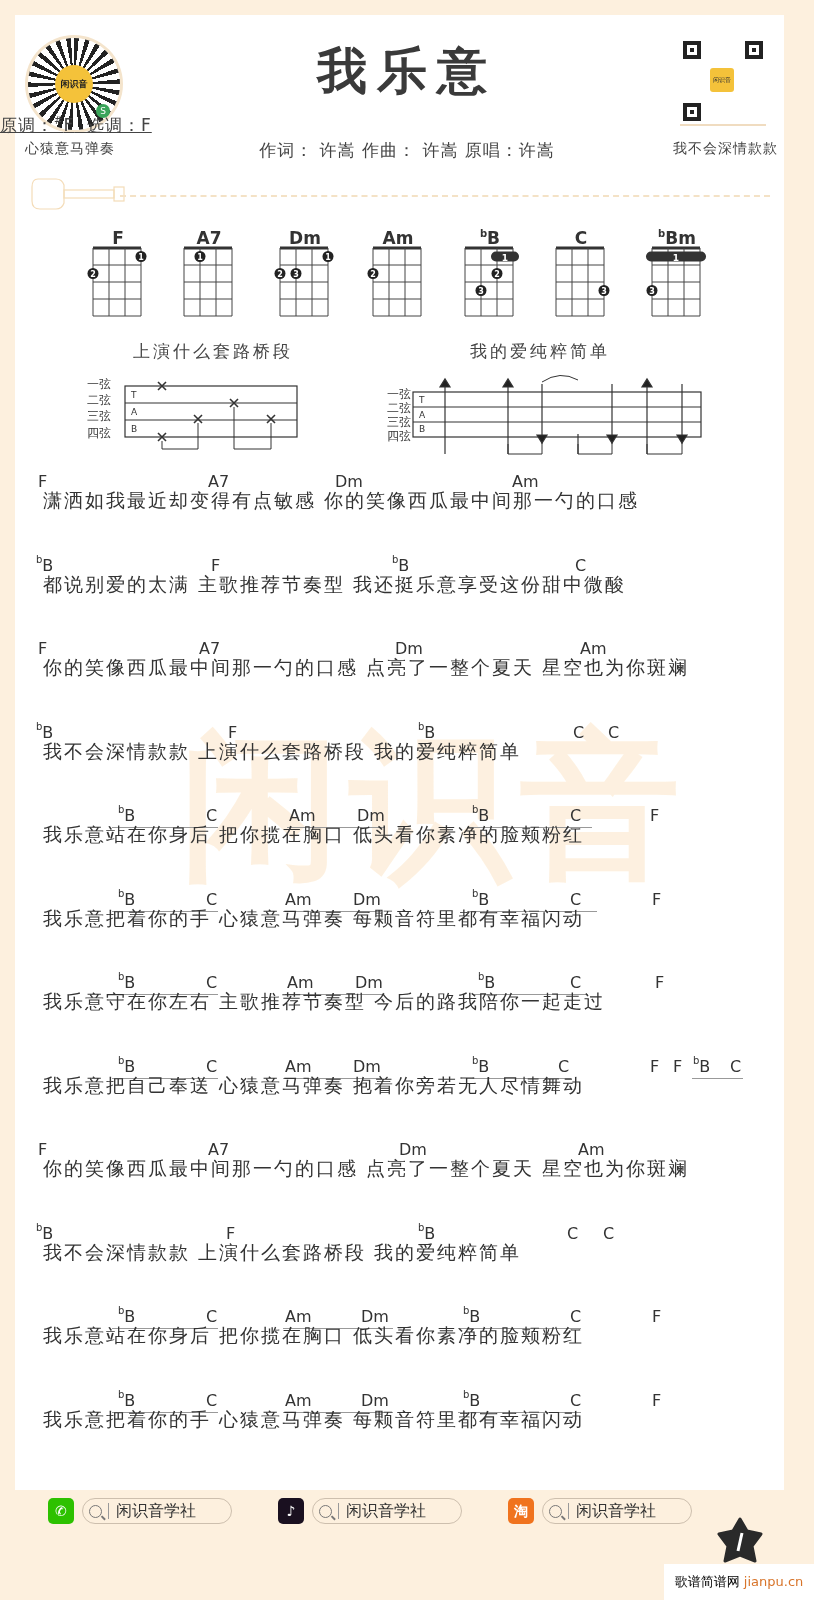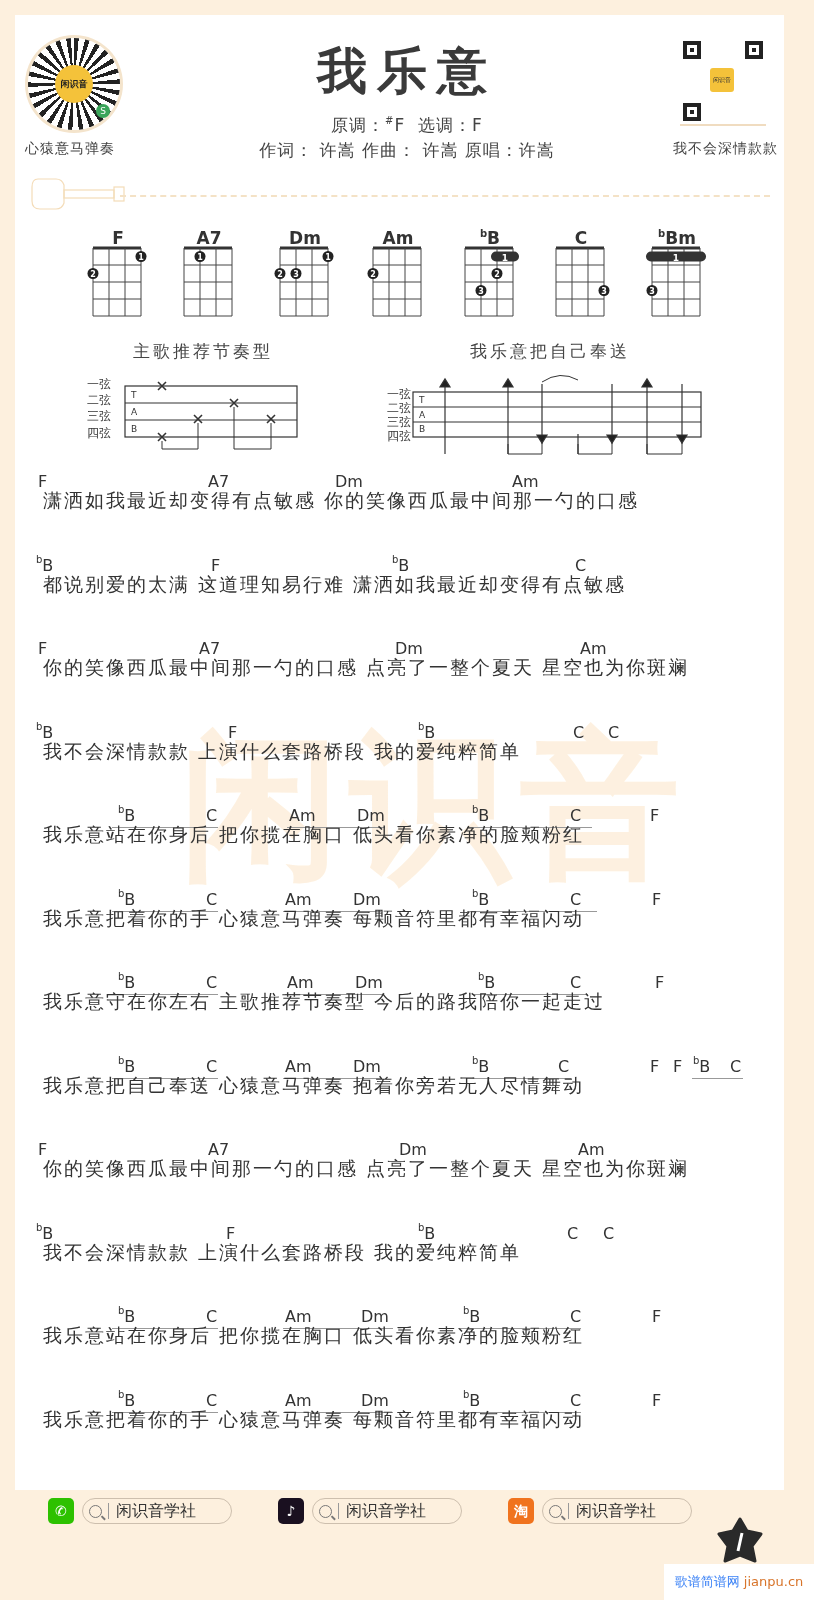--- a/index.html
+++ b/index.html
@@ -3,21 +3,21 @@
 <meta charset="utf-8">
 <style>
   html, body { margin:0; padding:0; }
   body {
     width:814px; height:1600px; background:#fdf0de; position:relative; overflow:hidden;
     font-family:"DejaVu Sans","Liberation Sans",sans-serif; color:#333;
   }
   .sheet { position:absolute; left:15px; top:15px; width:769px; height:1475px; background:#fff; }
   .abs { position:absolute; }
   .title { left:0; width:814px; top:38px; text-align:center; font-size:50px; font-weight:bold; color:#3a3a3a; letter-spacing:10px; }
-  .keyline { left:0; width:814px; top:114px; text-align:center; font-size:17px; color:#444; letter-spacing:1px; }
+  .keyline { left:0; width:814px; top:114px; font-size:17px; color:#444; letter-spacing:1px;text-decoration:underline; }
   .credits { left:0; width:814px; top:139px; text-align:center; font-size:17px; color:#444; letter-spacing:1px; }
   .qr-left { left:28px; top:38px; width:92px; height:92px; border-radius:50%;
     background: repeating-conic-gradient(#222 0 6deg, #fff 6deg 14deg); box-shadow:0 0 0 3px #f4e4cc; }
   .qr-left .center { position:absolute; left:27px; top:27px; width:38px; height:38px; border-radius:50%; background:#f4c23a;
     font-size:9px; font-weight:bold; display:flex; align-items:center; justify-content:center; color:#222; }
   .qr-left .badge { position:absolute; right:10px; bottom:12px; width:14px; height:14px; border-radius:50%; background:#3aa55a; color:#fff; font-size:9px; text-align:center; line-height:14px; }
   .qr-caption { font-size:14px; color:#444; letter-spacing:1px; }
   .qr-right { left:680px; top:38px; width:86px; height:86px; background:#fff; box-shadow:0 2px 0 #f0dcc0;
     background-image: repeating-linear-gradient(0deg,#222 0 4px,transparent 4px 7px), repeating-linear-gradient(90deg,#222 0 3px,#fff 3px 7px);
     background-blend-mode:lighten; }
@@ -216,22 +216,22 @@
           <line x1="58" y1="20" x2="58" y2="88" stroke="#444" stroke-width="1"></line>
           <rect x="4" y="23.5" width="60" height="10" rx="5" fill="#333"></rect>
           <text x="34" y="32.5" font-size="9" fill="#fff" text-anchor="middle" font-weight="bold" font-family="DejaVu Sans, sans-serif">1</text>
           <circle cx="10" cy="62.5" r="5.5" fill="#222"></circle>
           <text x="10" y="66" font-size="8" fill="#fff" text-anchor="middle" font-weight="bold" font-family="DejaVu Sans, sans-serif">3</text>
         </svg>
       </div>
     </div>
   </div>
 
-<div class="abs section-label" style="left:133px; top:340px;">主歌推荐节奏型</div>
-<div class="abs section-label" style="left:470px; top:340px;">我乐意把自己奉送</div>
+<div class="abs section-label" style="left:133px; top:340px;">上演什么套路桥段</div>
+<div class="abs section-label" style="left:470px; top:340px;">我的爱纯粹简单</div>
 
 <svg class="abs" style="left:85px; top:372px;" width="225" height="85">
   <g font-size="12" fill="#333" font-family="DejaVu Sans, sans-serif">
     <text x="2" y="16">一弦</text>
       <text x="2" y="32">二弦</text>
       <text x="2" y="48">三弦</text>
       <text x="2" y="65">四弦</text>
     <text x="46" y="26" font-size="9">T</text>
       <text x="46" y="43" font-size="9">A</text>
       <text x="46" y="60" font-size="9">B</text>
@@ -295,21 +295,21 @@
 <div id="lyrics">
     <div class="abs chord" style="left: 38px; top: 472px;"><span>F</span></div>
     <div class="abs chord" style="left: 208px; top: 472px;"><span>A7</span></div>
     <div class="abs chord" style="left: 335px; top: 472px;"><span>Dm</span></div>
     <div class="abs chord" style="left: 512px; top: 472px;"><span>Am</span></div>
     <div class="abs lyric" style="left: 43px; top: 488px;">潇洒如我最近却变得有点敏感  你的笑像西瓜最中间那一勺的口感</div>
     <div class="abs chord" style="left: 36px; top: 555.5px;"><sup>b</sup><span>B</span></div>
     <div class="abs chord" style="left: 211px; top: 555.5px;"><span>F</span></div>
     <div class="abs chord" style="left: 392px; top: 555.5px;"><sup>b</sup><span>B</span></div>
     <div class="abs chord" style="left: 575px; top: 555.5px;"><span>C</span></div>
-    <div class="abs lyric" style="left: 43px; top: 571.5px;">都说别爱的太满  这道理知易行难  潇洒如我最近却变得有点敏感</div>
+    <div class="abs lyric" style="left: 43px; top: 571.5px;">都说别爱的太满  主歌推荐节奏型  我还挺乐意享受这份甜中微酸</div>
     <div class="abs chord" style="left: 38px; top: 639px;"><span>F</span></div>
     <div class="abs chord" style="left: 199px; top: 639px;"><span>A7</span></div>
     <div class="abs chord" style="left: 395px; top: 639px;"><span>Dm</span></div>
     <div class="abs chord" style="left: 580px; top: 639px;"><span>Am</span></div>
     <div class="abs lyric" style="left: 43px; top: 655px;">你的笑像西瓜最中间那一勺的口感  点亮了一整个夏天  星空也为你斑斓</div>
     <div class="abs chord" style="left: 36px; top: 722.5px;"><sup>b</sup><span>B</span></div>
     <div class="abs chord" style="left: 228px; top: 722.5px;"><span>F</span></div>
     <div class="abs chord" style="left: 418px; top: 722.5px;"><sup>b</sup><span>B</span></div>
     <div class="abs chord" style="left: 573px; top: 722.5px;"><span>C</span></div>
     <div class="abs chord" style="left: 608px; top: 722.5px;"><span>C</span></div>
@@ -415,15 +415,15 @@
       <span class="lens"></span>
       <span class="sep"></span>
       <span class="txt">闲识音学社</span>
     </div>
   </div>
 <svg class="abs" style="left:716px; top:1517px;" width="48" height="48">
   <path d="M24 2 L31 14 L45 17 L36 29 L39 44 L24 38 L9 44 L12 29 L3 17 L17 14 Z" fill="#2a2a2a" stroke="#2a2a2a" stroke-width="3" stroke-linejoin="round"></path>
   <line x1="26" y1="16" x2="22" y2="34" stroke="#fff" stroke-width="3"></line>
 </svg>
 <div class="abs site-mark">
-  <span style="color:#3b82f6">歌谱简谱网</span>
+  <span style="color:#000000">歌谱简谱网</span>
   <span>jianpu.cn</span>
 </div>
 
 </body></html>

